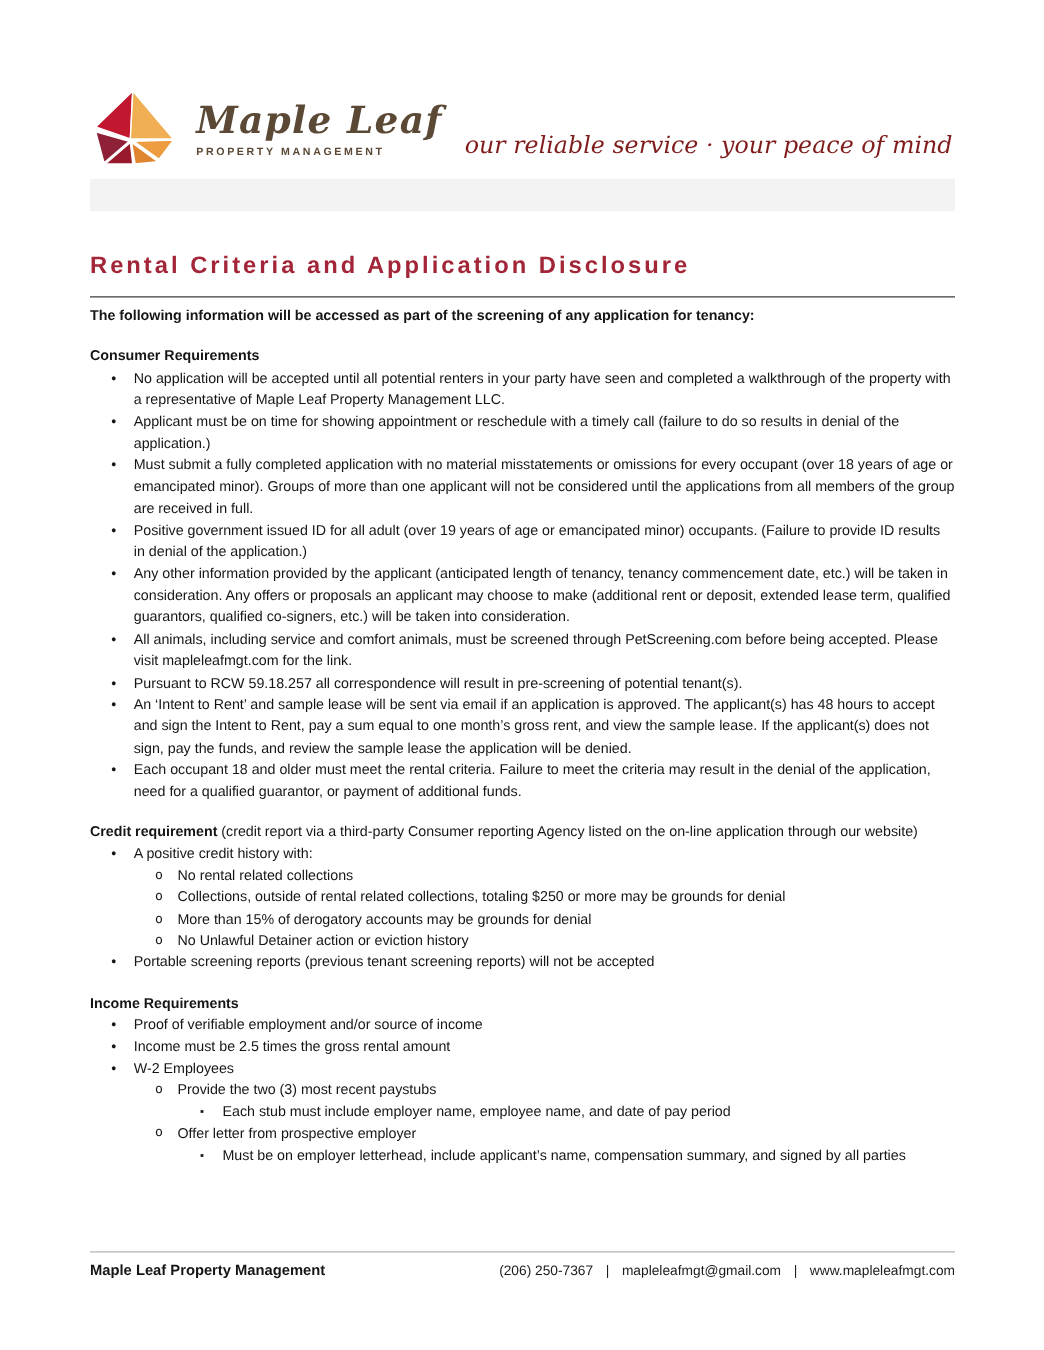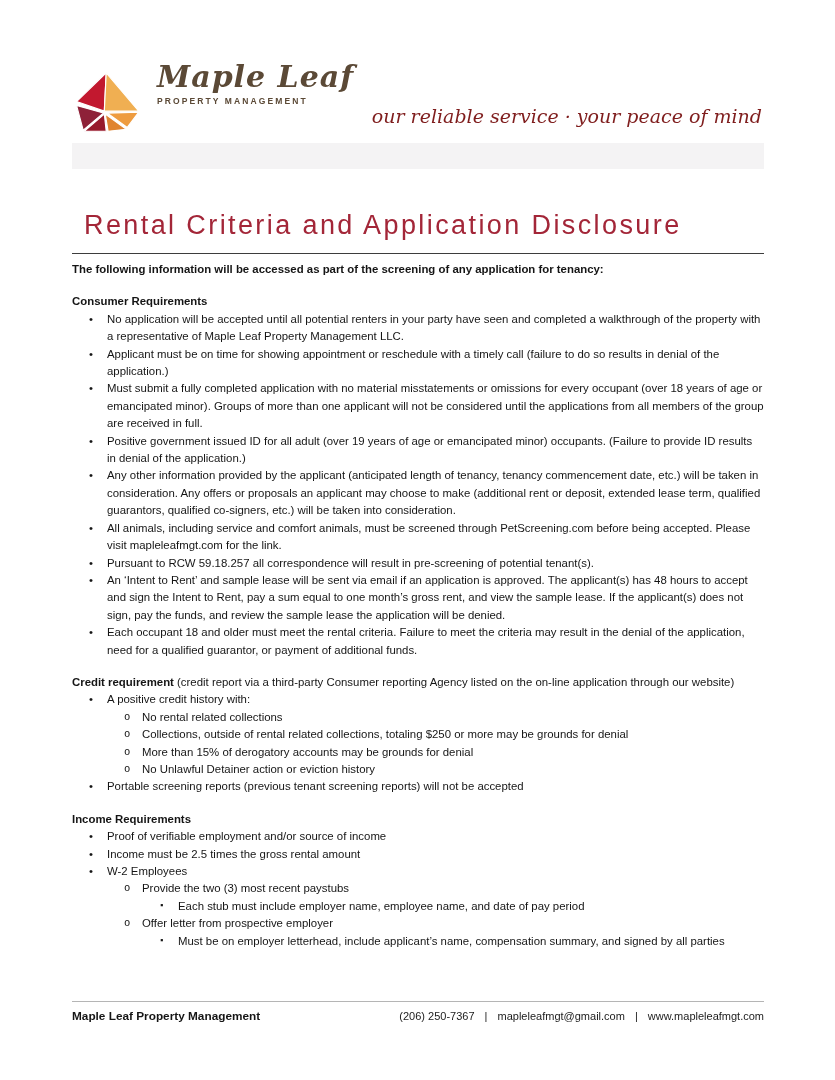--- a/index.html
+++ b/index.html
@@ -13,21 +13,21 @@
     font-size: 11.4px;
     line-height: 17.4px;
     color: #151515;
     overflow: hidden;
   }
 
   
   .header { position: absolute; left: 72px; top: 62px; width: 692px; height: 110px; }
   .logo-row { position: absolute; left: 0; top: 0; display: flex; align-items: flex-start; }
   .house-svg { width: 78px; height: 67px; margin-top: 8px; display: block; }
-  .brand-text { margin-left: 7px; }
+  .brand-text { margin-left: 7px; margin-top: 20px; }
   .brand-name {
     font-family: "DejaVu Serif", serif;
     font-style: italic;
     font-weight: bold;
     font-size: 30px;
     line-height: 30px;
     color: #5B4936;
     letter-spacing: 1px;
     white-space: nowrap;
   }
@@ -47,24 +47,24 @@
     font-style: italic;
     font-size: 19px;
     color: #7f1d1d;
     white-space: nowrap;
   }
   .band { position: absolute; left: 0; top: 81px; width: 692px; height: 26px; background: #F4F3F4; }
 
   
   .main { position: absolute; left: 72px; top: 197px; width: 692px; }
   .page-title {
-    margin: 12px;
-    font-size: 27px;
+    margin: 0;
+    font-size: 19px;
     line-height: 32px;
-    font-weight: normal;
+    font-weight: bold;
     letter-spacing: 2.4px;
     color: #A32638;
   }
   .title-rule { border: 0; border-top: 1.4px solid #3d3d3d; margin: 8px 0 0 0; }
   .intro { margin: 7px 0 0 0; font-weight: bold; }
 
   .section-heading { margin: 15px 0 0 0; }
   .section-heading strong { font-weight: bold; }
 
   ul { list-style: none; margin: 0; padding: 0; }

